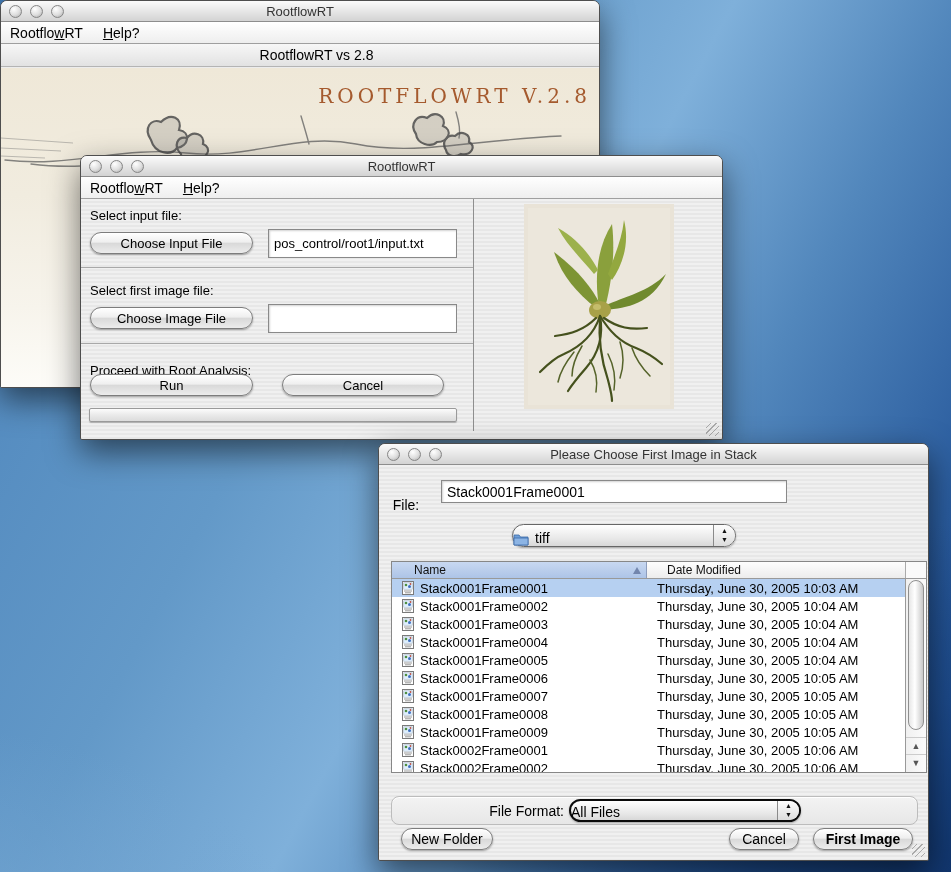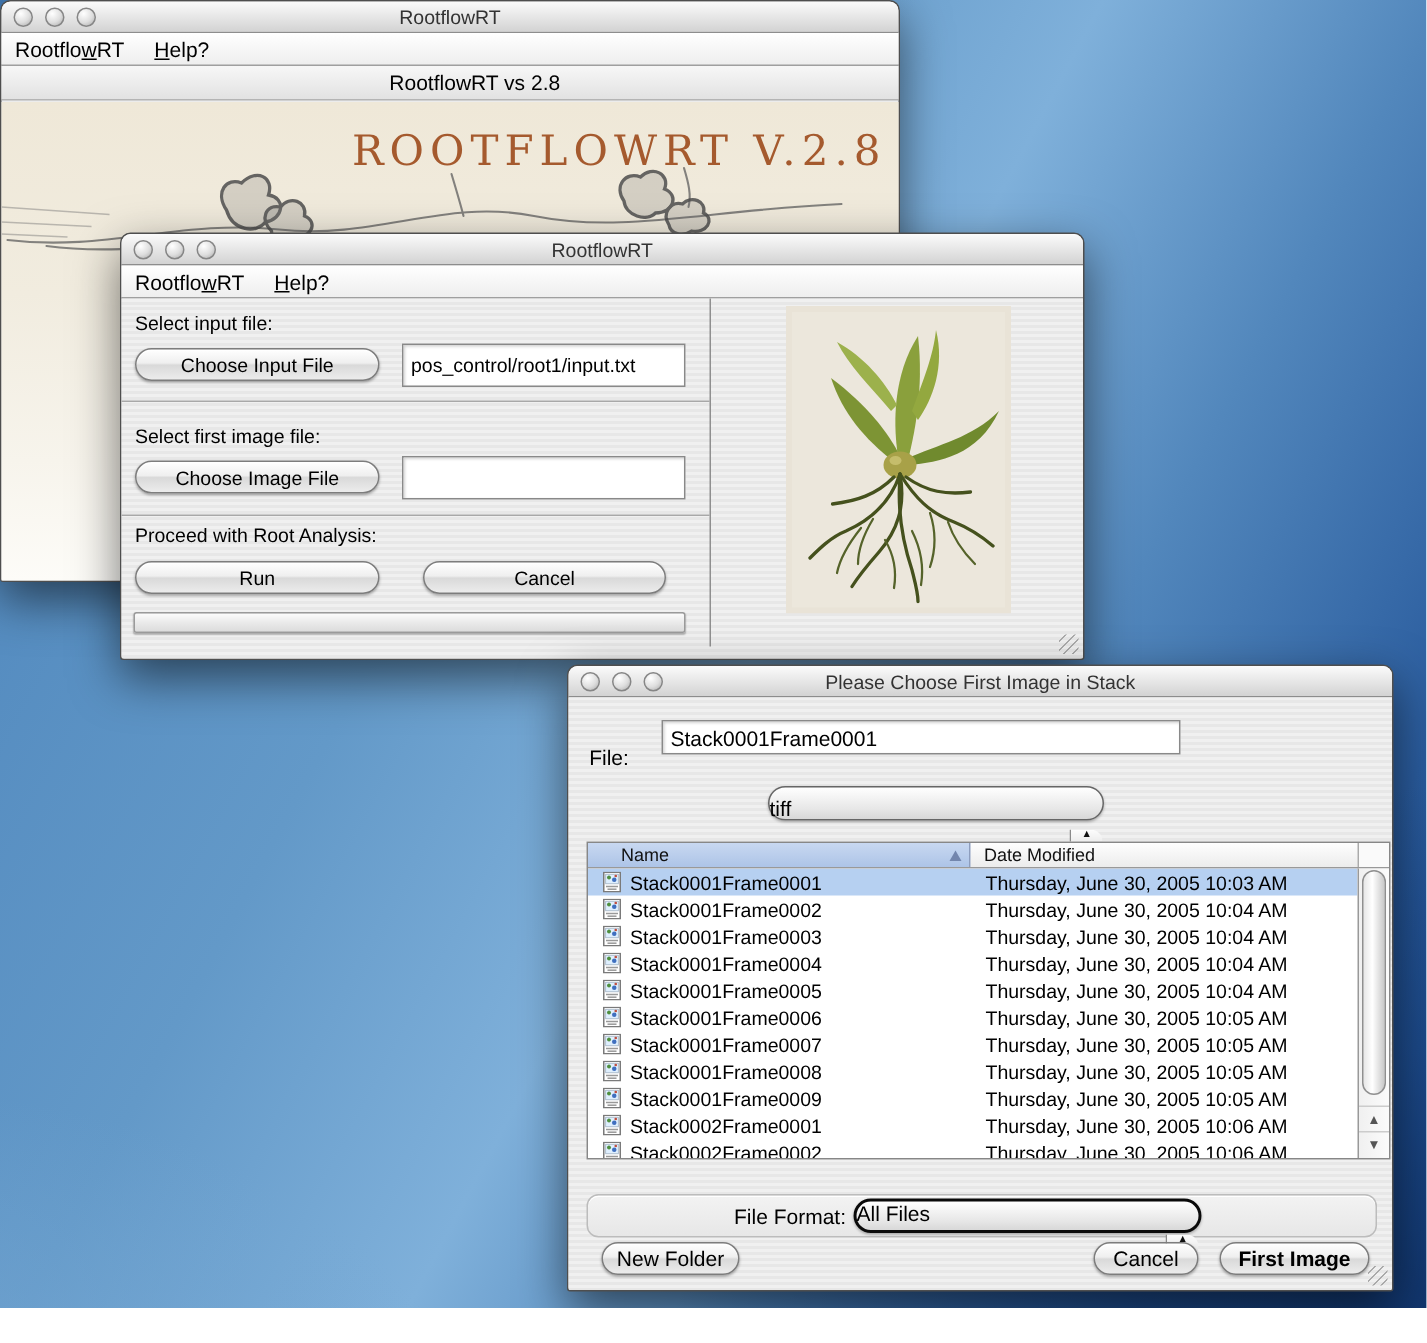--- a/index.html
+++ b/index.html
@@ -30,38 +30,38 @@
   .grip { position:absolute; right:3px; bottom:3px; width:13px; height:13px;
     background:repeating-linear-gradient(135deg, transparent 0 3px, #9a9a9a 3px 4px); opacity:.8; }
 
   
   .btn { position:absolute; border:1px solid #7d7d7d; border-radius:11px;
     background:linear-gradient(#ffffff,#efefef 45%,#d9d9d9 52%,#ececec);
     box-shadow:0 1px 2px rgba(0,0,0,.35), inset 0 1px 0 rgba(255,255,255,.9);
     font-size:13px; display:flex; align-items:center; justify-content:center; color:#000; }
   .tfield { position:absolute; border:1px solid #898989; background:#fff;
     box-shadow:inset 1px 1px 2px rgba(0,0,0,.18); font:13px "Liberation Sans",sans-serif; padding:0 5px; }
-  .combo { position:absolute; display:flex; align-items:flex-start; gap:6px; padding-left:0;
+  .combo { position:absolute; display:flex; align-items:flex-end; gap:6px; padding-left:0;
     border:1px solid #666; border-radius:12px;
     background:linear-gradient(#ffffff,#e6e6e6 70%,#d8d8d8);
-    box-shadow:0 1px 2px rgba(0,0,0,.3); font-size:14px;flex-direction:column; }
+    box-shadow:0 1px 2px rgba(0,0,0,.3); font-size:14px; }
   .combo .stepper { margin-left:auto; width:22px; align-self:stretch; border-left:1px solid #8a8a8a;
     display:flex; flex-direction:column; align-items:center; justify-content:center;
     font-size:7px; line-height:1.15; color:#111; border-radius:0 11px 11px 0;
     background:linear-gradient(#fdfdfd,#dcdcdc); }
   .combo.focused { border:2px solid #0a0a0a; }
 
   
   #win-about { left:0; top:2; width:600px; height:388px; }
   .versionbar { height:23px; background:linear-gradient(#f7f7f7,#e2e2e2); border-bottom:1px solid #b4b4b4;
     display:flex; align-items:center; justify-content:center; font-size:14px; color:#000;padding-left:33px; }
   .parchment { position:absolute; left:0; right:0; top:67px; bottom:0; overflow:hidden;
     background:linear-gradient(180deg,#efe8d8 0%,#f1ecdf 40%,#f7f4ec 75%,#fdfcf8 100%); }
   .banner { position:absolute; right:8px; top:16px; font-family:"DejaVu Serif",serif;
-    font-size:28px; letter-spacing:4px; color:#a55a2e; }
+    font-size:20px; letter-spacing:4px; color:#a55a2e; }
   .sketch { position:absolute; left:0; top:30px; width:600px; height:95px; }
 
   
   #win-main { left:80px; top:155px; width:643px; height:285px; }
   .w2-content { position:absolute; left:0; right:0; top:43px; bottom:0;
     background:repeating-linear-gradient(180deg,#f0f0f0 0 2px,#e7e7e7 2px 4px); border-radius:0 0 2px 2px; }
   .w2-label { position:absolute; left:9px; font-size:13px; color:#000; }
   .hr { position:absolute; left:0; width:392px; height:1px; background:#a8a8a8; }
   .vdivider { position:absolute; left:392px; top:0; width:1px; height:232px; background:#8f8f8f; }
   .plantbox { position:absolute; left:443px; top:5px; width:150px; height:205px; }
@@ -78,21 +78,21 @@
   #folder-combo { left:133px; top:59px; width:224px; height:23px; }
 
   .list { position:absolute; left:12px; top:96px; width:536px; height:212px;
     border:1px solid #878787; background:#fff; overflow:hidden; }
   .list-header { height:17px; display:flex; border-bottom:1px solid #999; font-size:12px; }
   .col-name-h { width:255px; background:linear-gradient(#c8d8f1,#adc4e7); border-right:1px solid #8d9dbd;
     display:flex; align-items:center; padding-left:22px; position:relative; color:#111; }
   .sort-arrow { position:absolute; right:5px; top:5px; width:0; height:0;
     border-left:4px solid transparent; border-right:4px solid transparent; border-bottom:7px solid #7386ad; }
   .col-date-h { flex:1; background:linear-gradient(#fefefe,#ececec); border-right:1px solid #aaa;
-    display:flex; align-items:center; padding-left:9px; color:#111; }
+    display:flex; align-items:center; padding-left:20px; color:#111; }
   .col-scroll-h { width:20px; background:#fafafa; }
   .list-body { position:absolute; top:17px; left:0; right:21px; bottom:0; overflow:hidden; }
   .file-row { height:18px; display:flex; align-items:center; font-size:13px; color:#000; }
   .file-row.selected { background:#b6d0f1; }
   .cell-name { width:255px; display:flex; align-items:center; gap:6px; padding-left:10px; overflow:hidden; white-space:nowrap; }
   .cell-date { padding-left:10px; white-space:nowrap; }
   .scrollbar { position:absolute; top:17px; right:0; width:21px; bottom:0;
     background:linear-gradient(90deg,#f0f0f0,#fbfbfb); border-left:1px solid #999; }
   .thumb { position:absolute; top:1px; left:2px; width:16px; height:150px; border-radius:8px;
     background:linear-gradient(90deg,#e6e6e6,#ffffff 42%,#c8c8c8); border:1px solid #8f8f8f; }
@@ -172,21 +172,21 @@
       <div class="w2-label" style="top:9px">Select input file:</div>
       <div class="btn" style="left:9px; top:33px; width:163px; height:22px;">Choose Input File</div>
       <input class="tfield" style="left: 187px; top: 30px; width: 189px; height: 29px;" value="pos_control/root1/input.txt">
       <div class="hr" style="top:68px"></div>
 
       <div class="w2-label" style="top:84px">Select first image file:</div>
       <div class="btn" style="left:9px; top:108px; width:163px; height:22px;">Choose Image File</div>
       <input class="tfield" style="left: 187px; top: 105px; width: 189px; height: 29px;" value="">
       <div class="hr" style="top:144px"></div>
 
-      <div class="w2-label" style="top:150px">Proceed with Root Analysis:</div>
+      <div class="w2-label" style="top:164px">Proceed with Root Analysis:</div>
       <div class="btn" style="left:9px;  top:175px; width:163px; height:22px;">Run</div>
       <div class="btn" style="left:201px; top:175px; width:162px; height:22px;">Cancel</div>
       <div class="progress"></div>
 
       <div class="vdivider"></div>
 
       <svg class="plantbox" viewBox="0 0 150 205">
         <rect x="0" y="0" width="150" height="205" fill="#e9e3d7"></rect>
         <rect x="4" y="4" width="142" height="197" fill="#ece7dc"></rect>
         <g>

